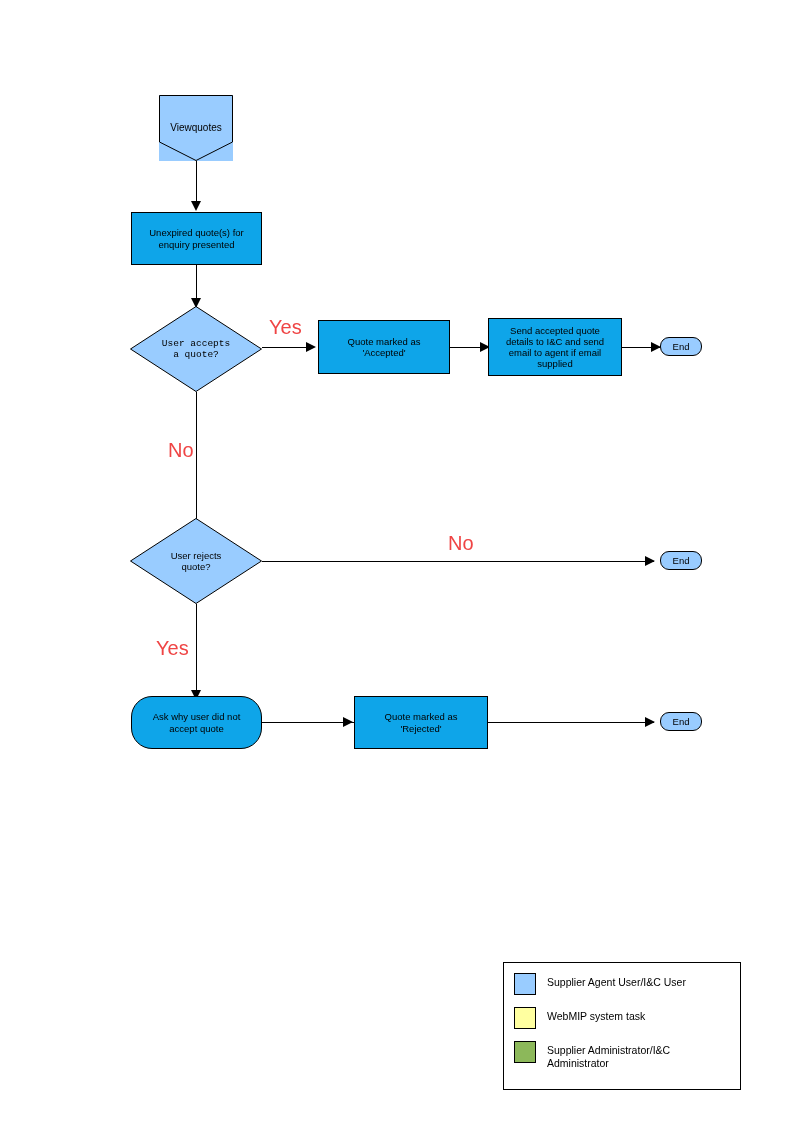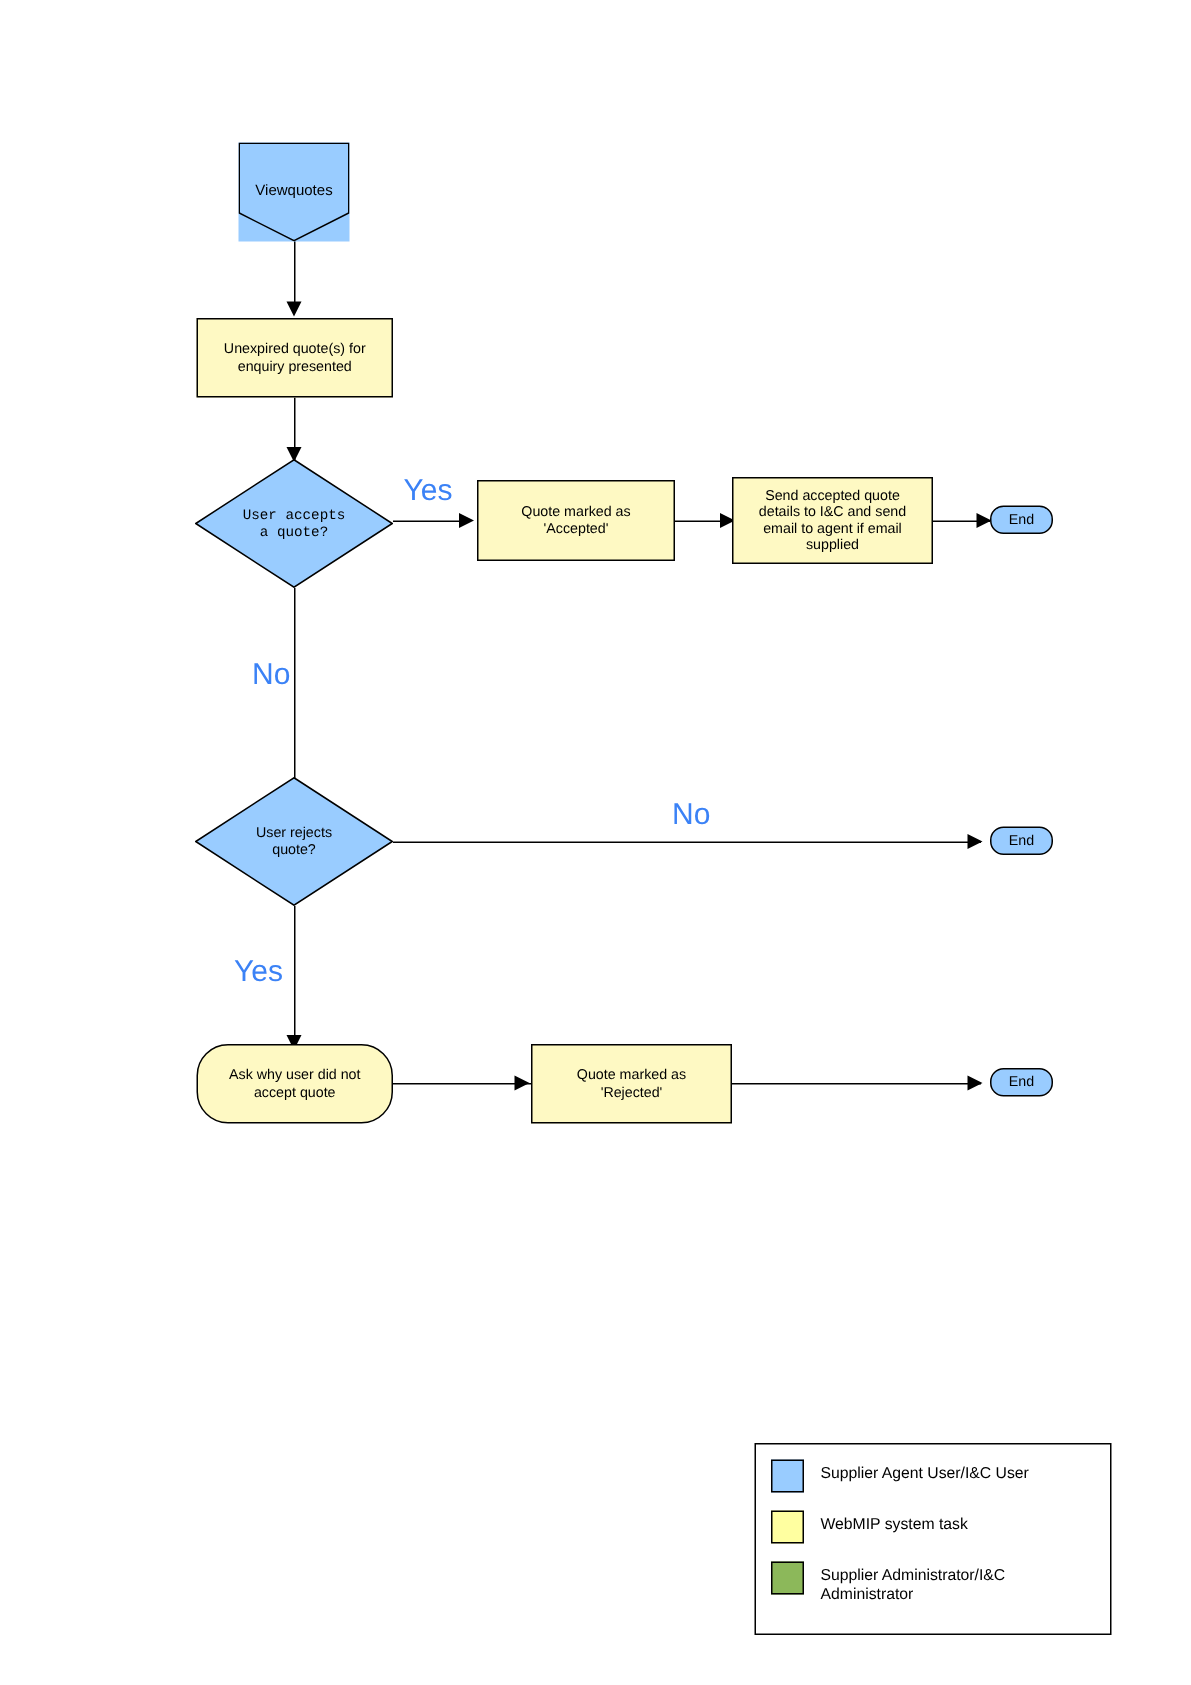--- a/index.html
+++ b/index.html
@@ -27,21 +27,21 @@
     box-sizing: border-box;
     display: flex;
     align-items: center;
     justify-content: center;
     text-align: center;
     line-height: 1.18;
     white-space: pre-line;
   }
   
   .process {
-    background: #fef9c3;
+    background: #0ea5e9;
     border: 1px solid #000000;
     font-size: 9.5px;
     padding: 2px 4px;
   }
   
   .start {
     background: #99ccff;
     font-size: 10px;
     border: 0;
   }
@@ -70,21 +70,21 @@
   .terminator {
     background: #99ccff;
     border: 1px solid #000000;
     border-radius: 9px;
     font-size: 9.5px;
   }
   
   .edge-label {
     position: absolute;
     font-size: 20px;
-    color: #3b82f6;
+    color: #ef4444;
     line-height: 1;
     white-space: nowrap;
   }
   
   .conn {
     position: absolute;
     background: #000000;
   }
   .conn.h { height: 1px; }
   .conn.v { width: 1px; }

